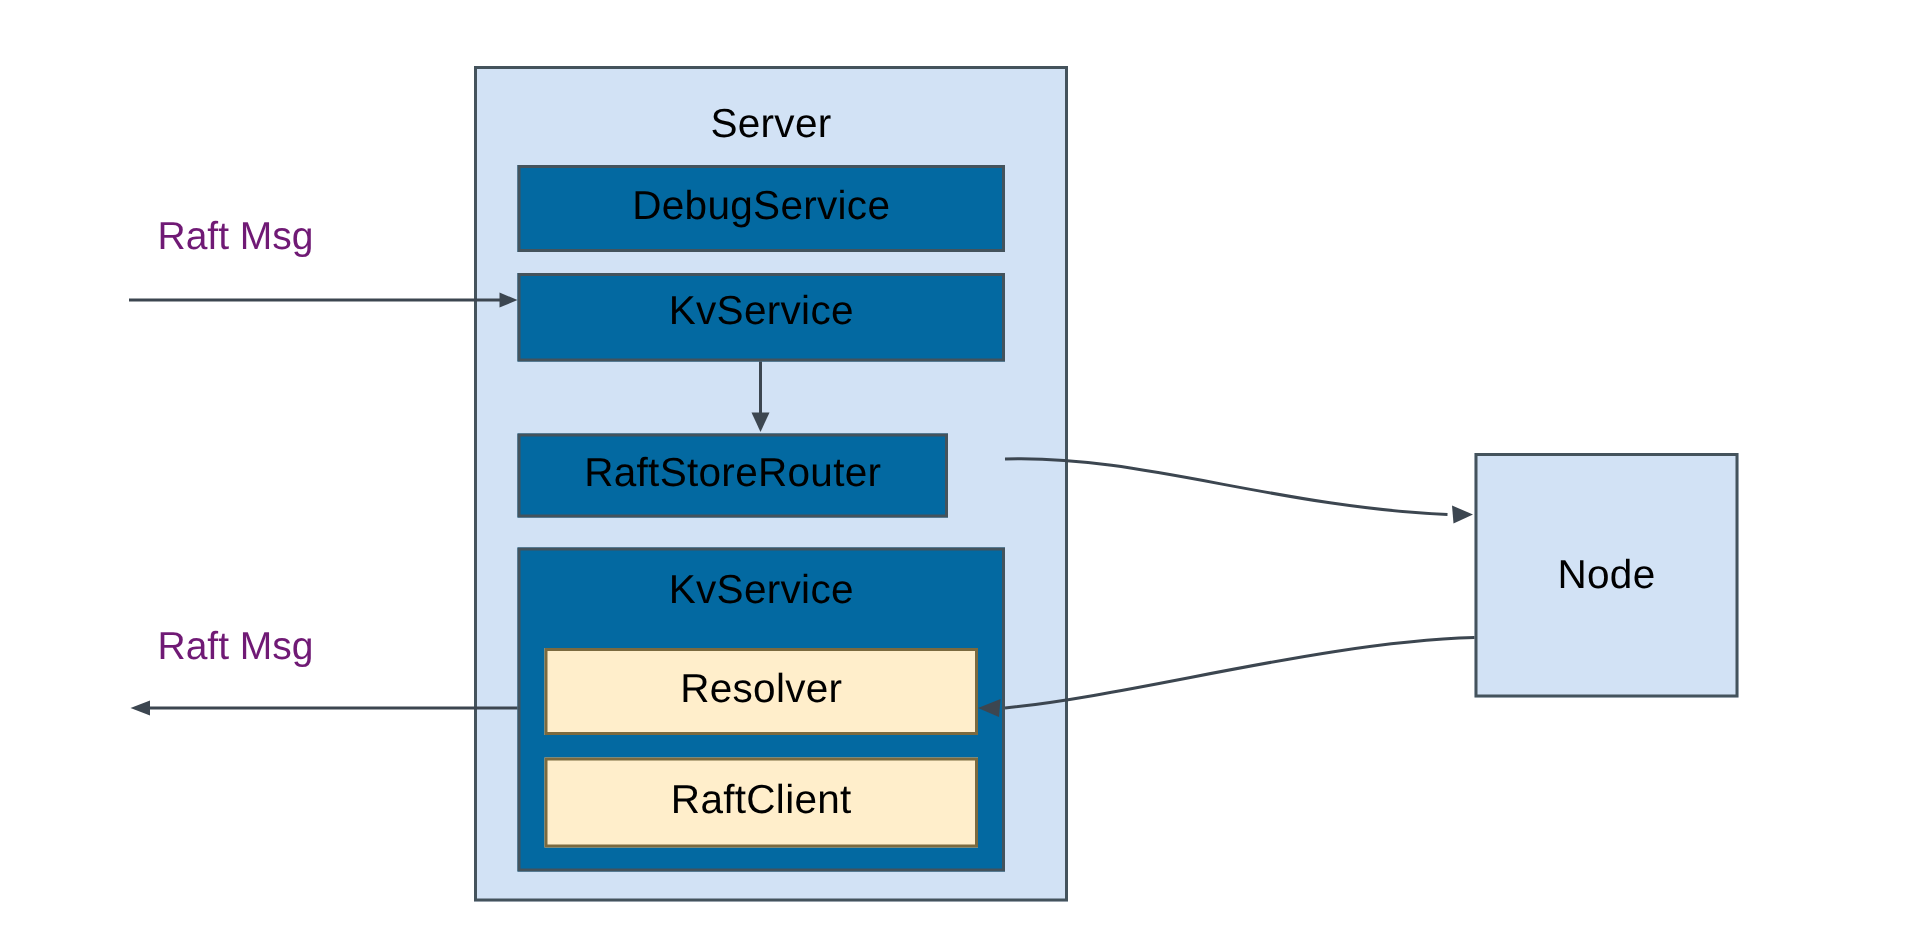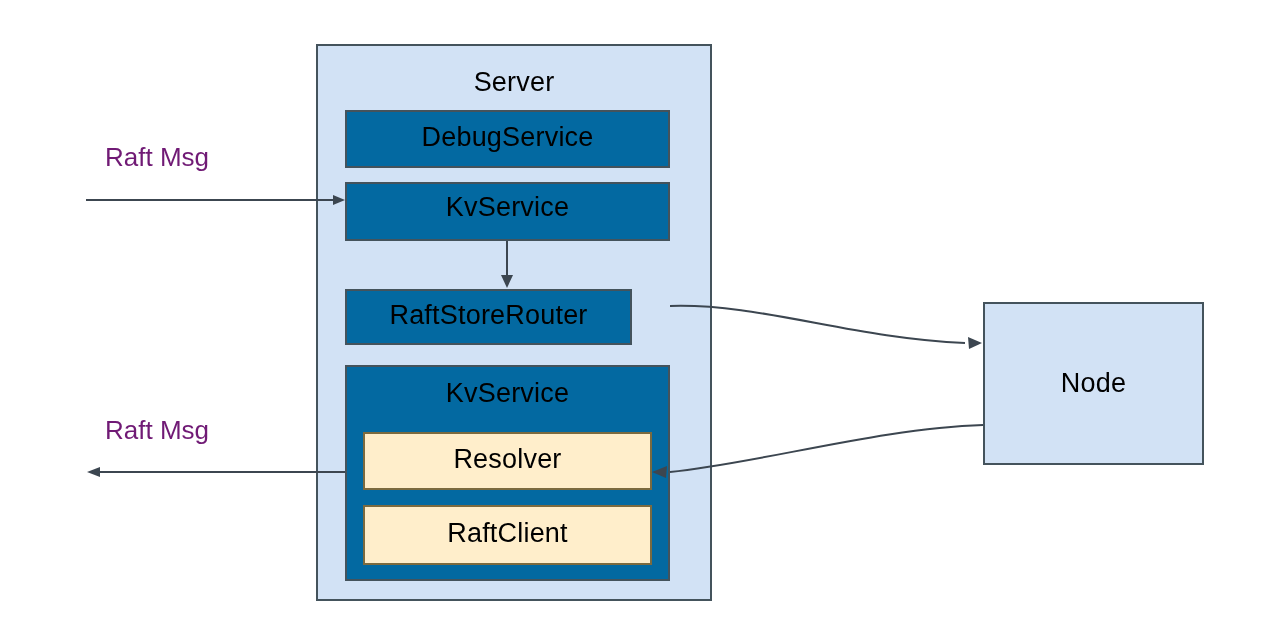--- a/index.html
+++ b/index.html
@@ -84,21 +84,21 @@
   }
   #resolver-box > .box-label { margin-top: 12px; }
 
   #raftclient-box {
     left: 363px; top: 492px; width: 289px; height: 60px;
   }
   #raftclient-box > .box-label { margin-top: 13px; }
 
   
   #node-box {
-    left: 983px; top: 289px; width: 221px; height: 163px;
+    left: 983px; top: 289px; width: 176px; height: 163px;
     background: #d2e2f5;
     align-items: center;
   }
   #node-box > .box-label { margin-top: 0; }
 
   
   .free-label {
     position: absolute;
     font-size: 26px;
     line-height: 1;

